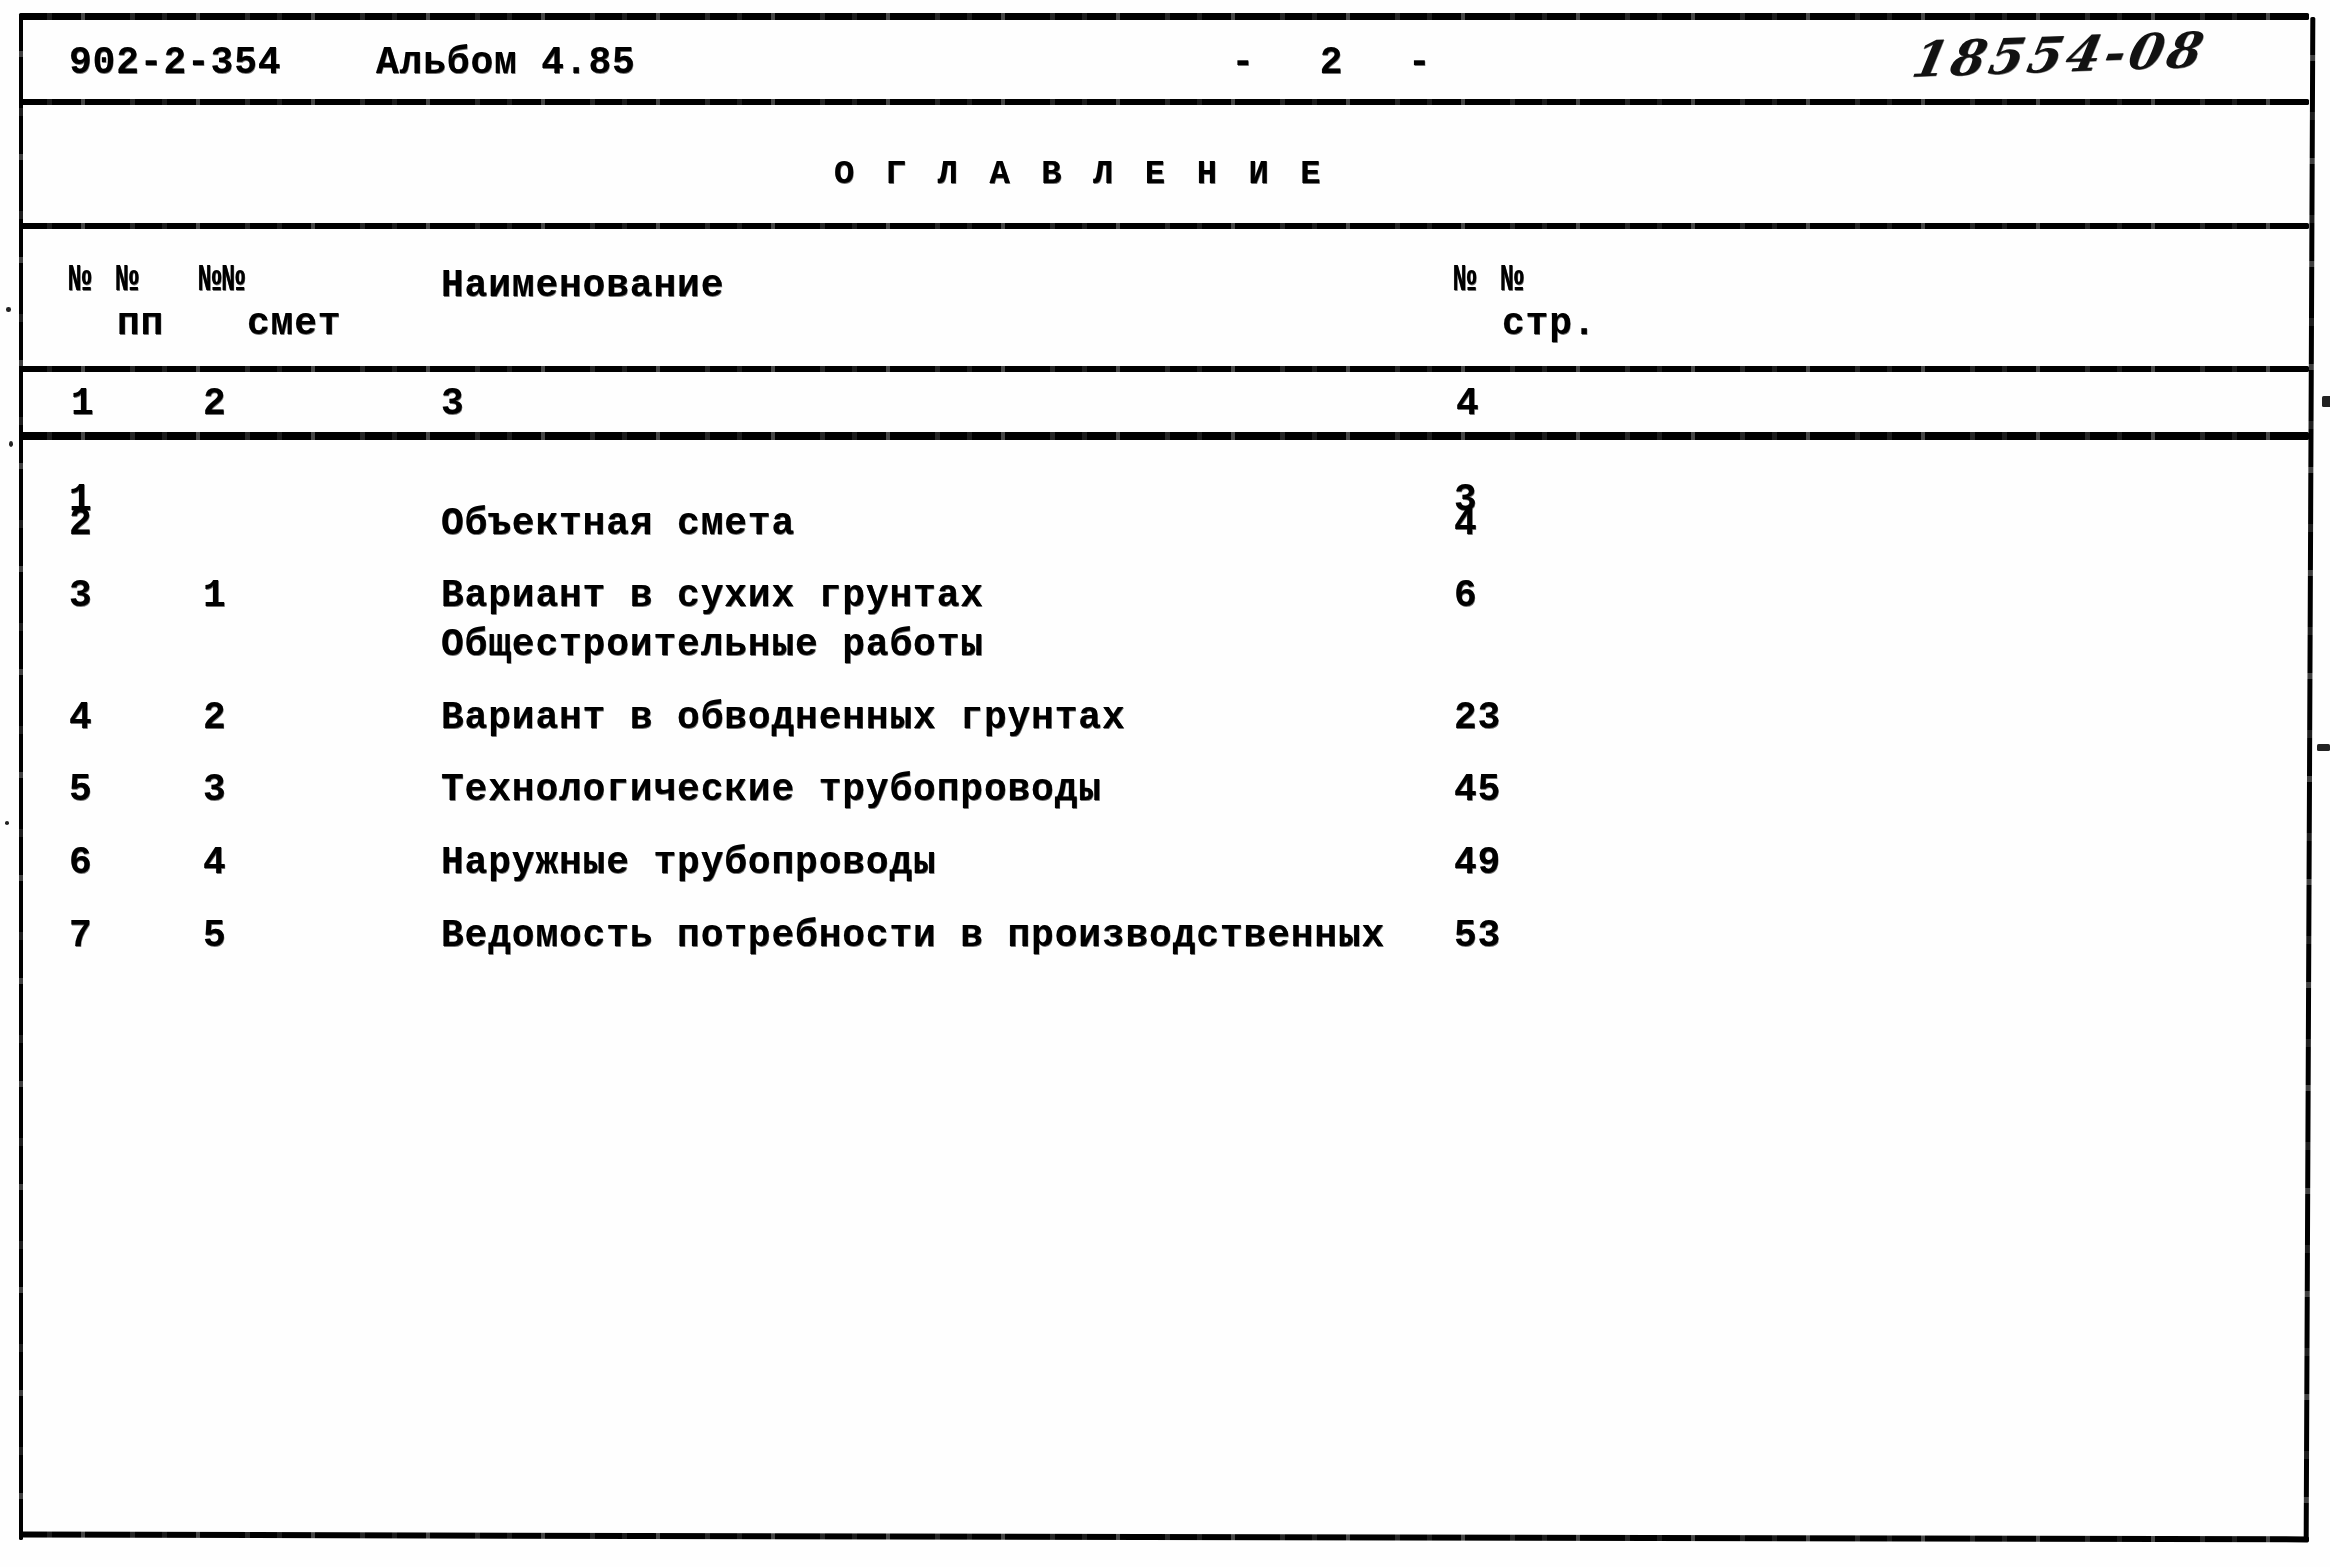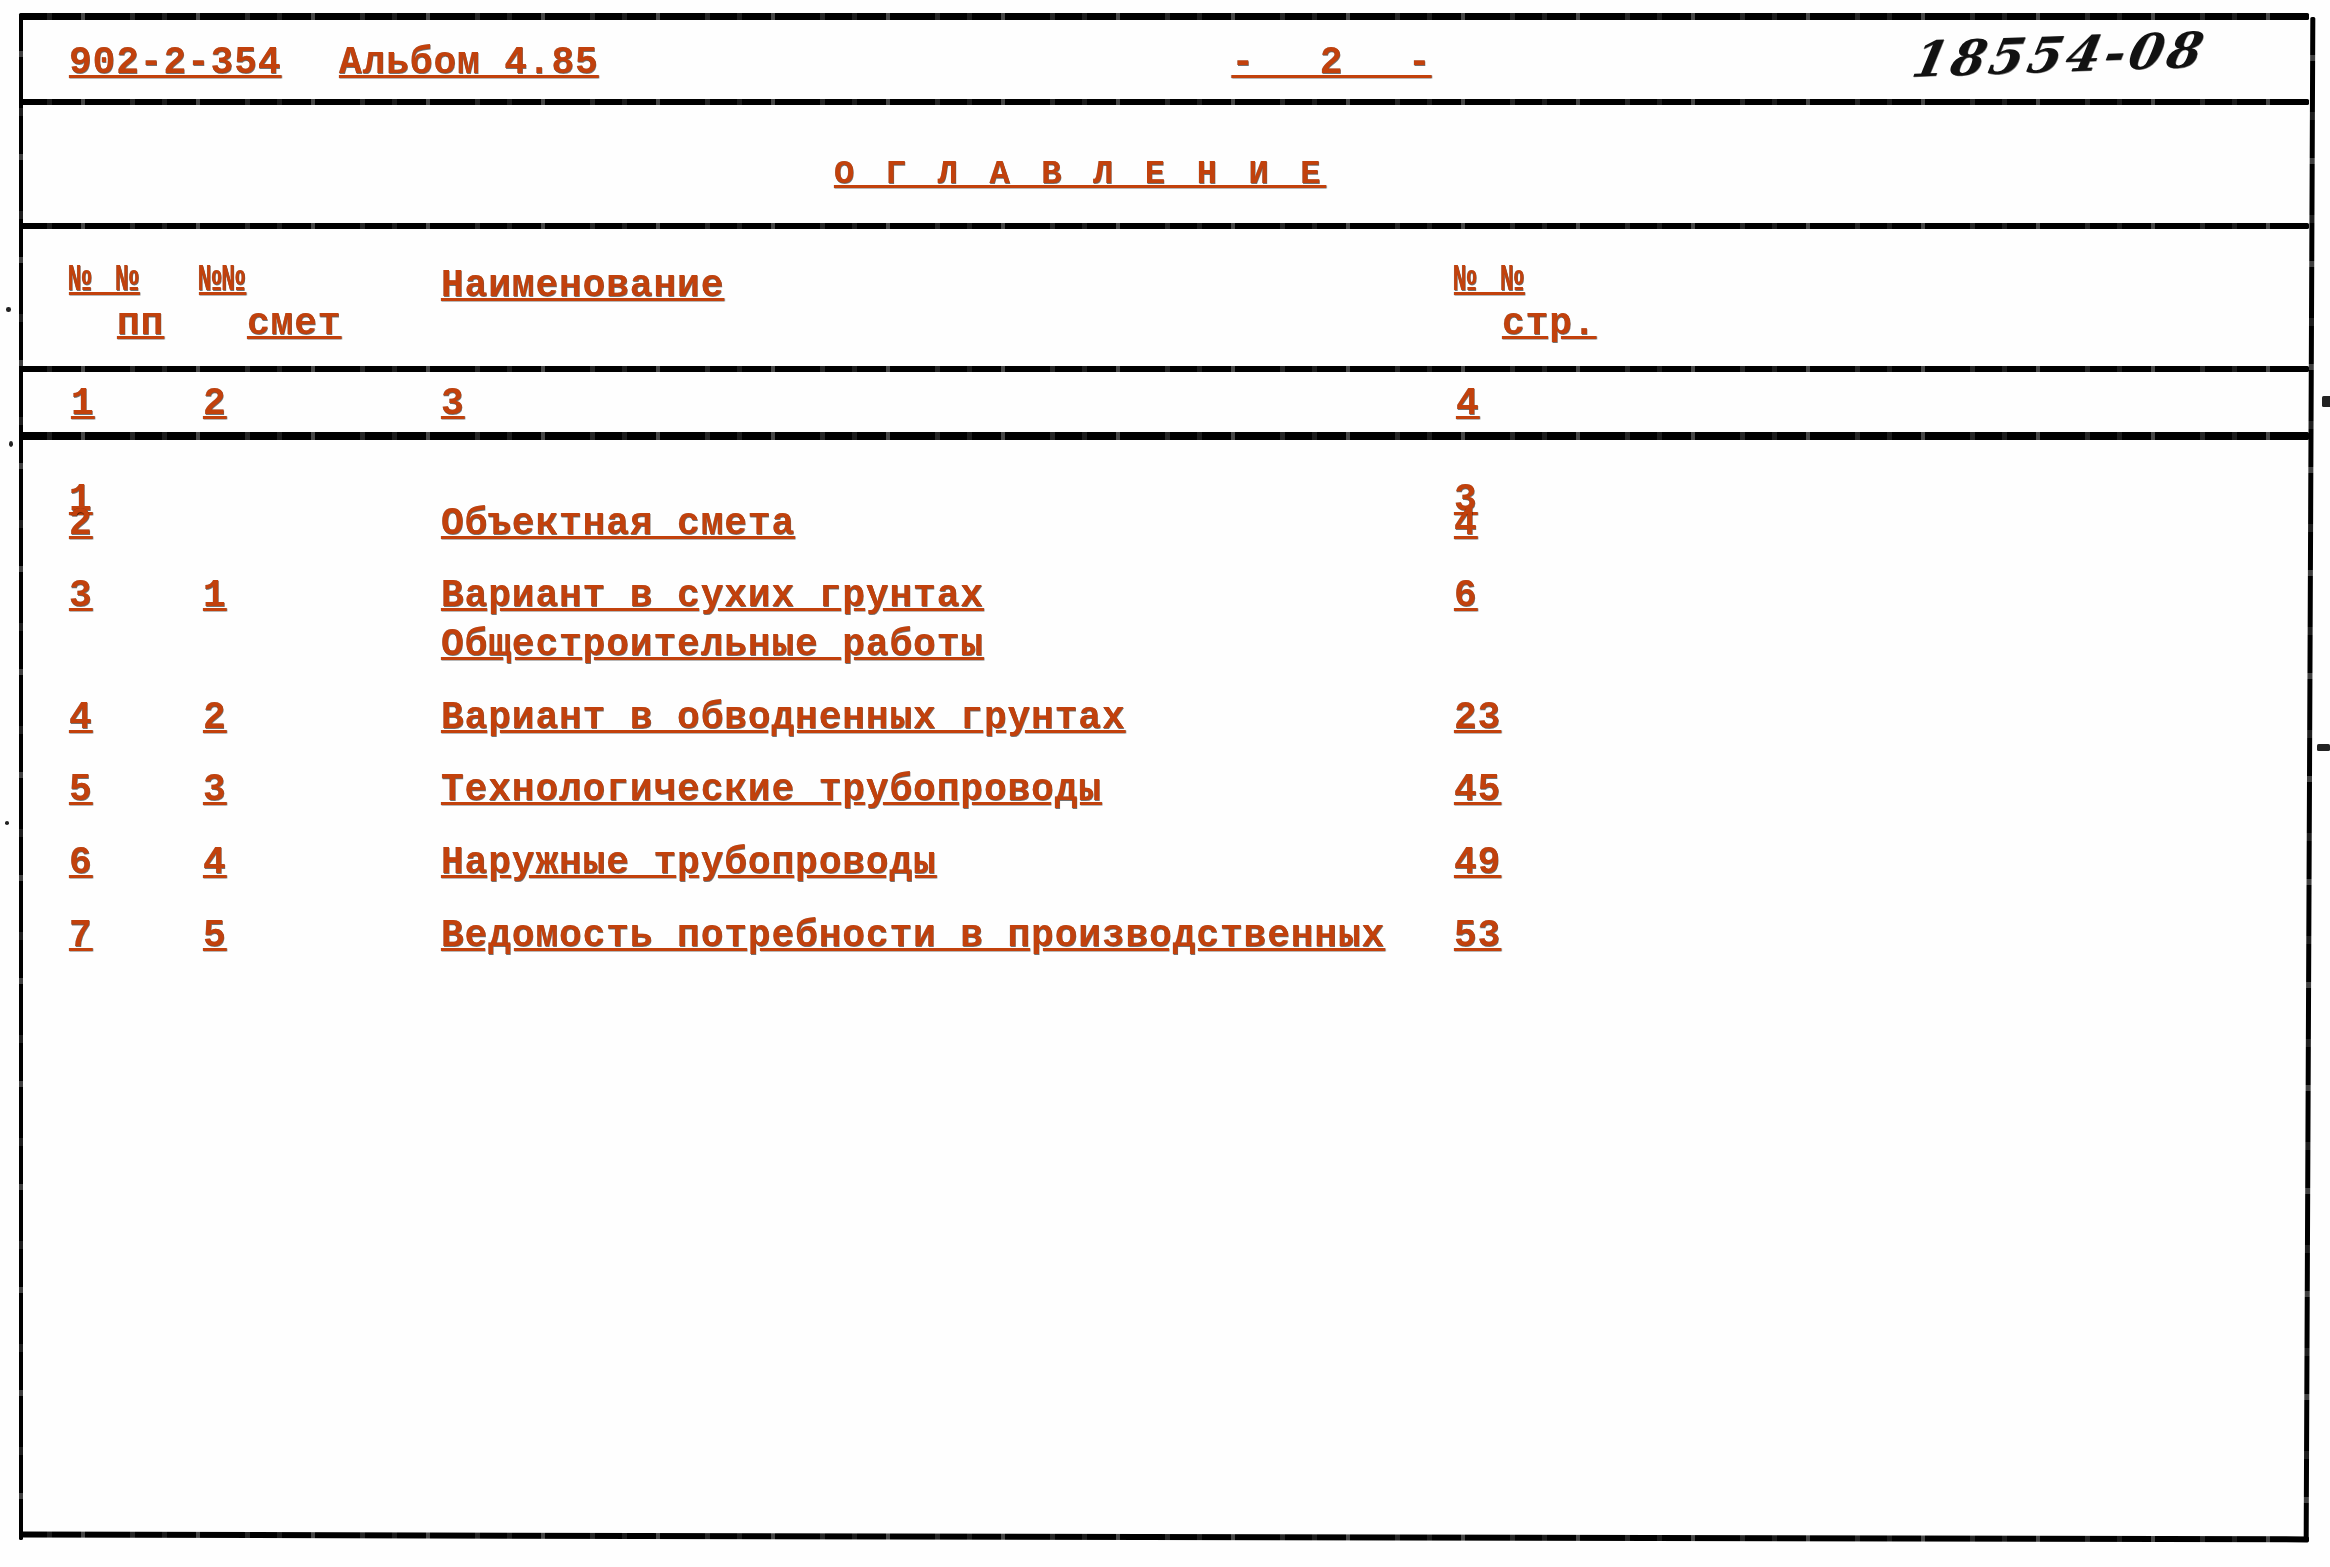--- a/index.html
+++ b/index.html
@@ -11,24 +11,23 @@
     overflow: hidden;
     font-family: "Liberation Mono", "DejaVu Sans Mono", monospace;
     color: #111;
   }
   
   .tw {
     font-weight: bold;
     font-size: 38px;
     line-height: 49px;
     letter-spacing: 0.8px;
-    color: #c2410c;
+    color: #000000;
     text-shadow: 0.5px 0.5px 0 rgba(0,0,0,0.55), -0.2px 0 0 rgba(0,0,0,0.35);
     white-space: pre;
-    text-decoration: underline;
   }
   
   .hline {
     position: absolute;
     left: 19.7px;
     width: 2289px;
     background-image: repeating-linear-gradient(90deg,
       #000 0 27px, #1c1c1c 27px 32px, #000 32px 61px,
       rgba(0,0,0,0.72) 61px 65px, #000 65px 110px,
       rgba(0,0,0,0.85) 110px 115px);
@@ -36,21 +35,21 @@
   }
   .vline {
     position: absolute;
     background-image: repeating-linear-gradient(180deg,
       #000 0 38px, rgba(0,0,0,0.75) 38px 44px, #000 44px 95px,
       rgba(0,0,0,0.88) 95px 103px);
     border-radius: 1.6px;
   }
   
   .doc-code   { position: absolute; left: 69px;  top: 38px; }
-  .album      { position: absolute; left: 339px; top: 38px; }
+  .album      { position: absolute; left: 376px; top: 38px; }
   .page-num   { position: absolute; left: 1182px; top: 38px; width: 299px; text-align: center; word-spacing: 41px; }
   .handwritten {
     position: absolute; left: 1915px; top: 25px; width: 331px;
     font-family: "DejaVu Serif", serif;
     font-style: italic; font-weight: bold;
     font-size: 49px; letter-spacing: 3.9px;
     transform: skewX(-14deg) rotate(-2deg);
     color: #121212;
     text-shadow: 0.6px 0.6px 0 rgba(0,0,0,0.5);
   }

